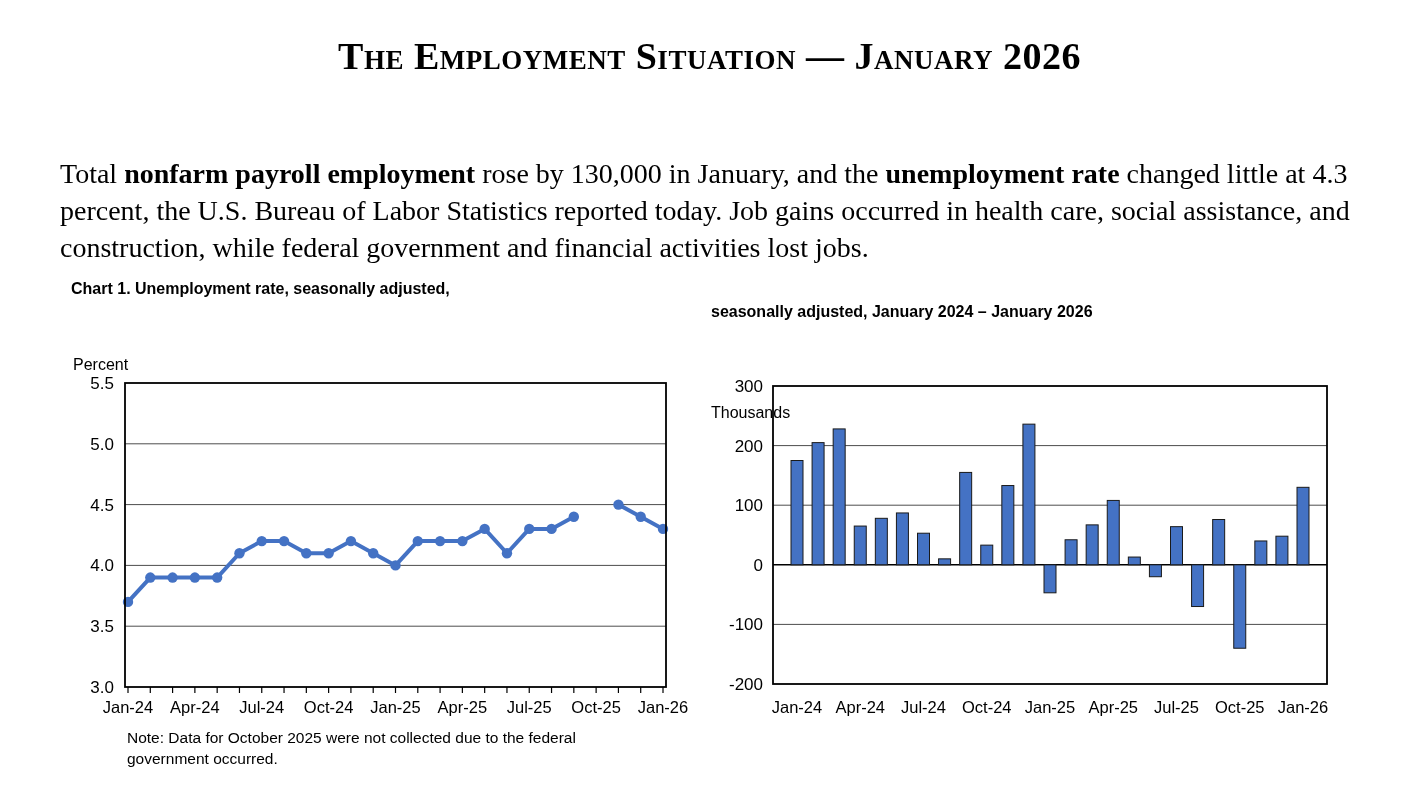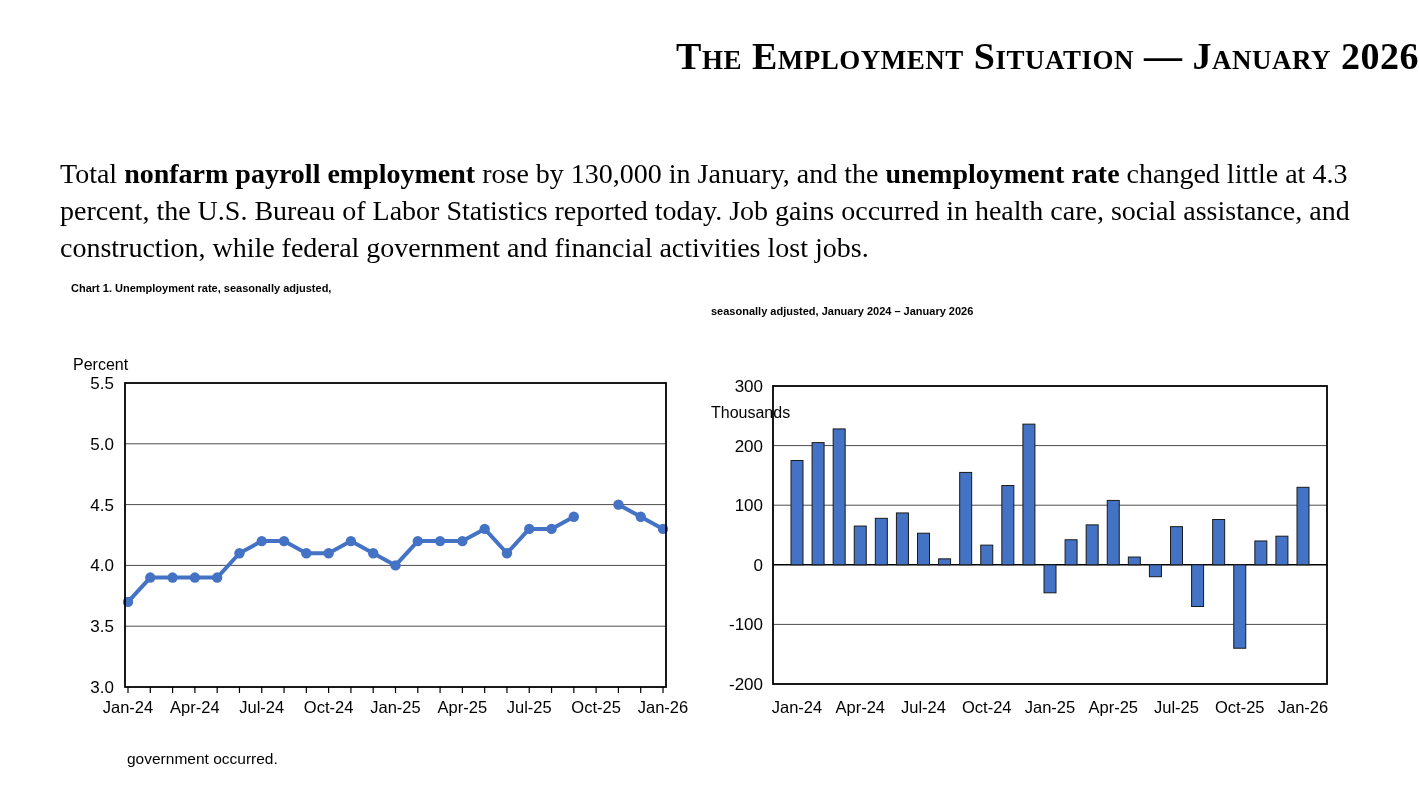--- a/index.html
+++ b/index.html
@@ -1,30 +1,30 @@
 <!DOCTYPE html>
 <html><head>
 <meta charset="utf-8">
 <style>
   html,body{margin:0;padding:0;}
   body{
     width:1419px;height:791px;background:#ffffff;position:relative;
     font-family:"Liberation Sans",sans-serif;color:#000;overflow:hidden;
   }
   .page-title{
-    position:absolute;top:9px;left:0;width:100%;text-align:right;
+    position:absolute;top:9px;left:0;width:100%;text-align:center;
     font-family:"Liberation Serif",serif;font-variant:small-caps;
     font-weight:bold;font-size:38px;letter-spacing:0.5px;
   }
   .summary{
     position:absolute;left:60px;top:127px;width:1315px;
     font-family:Liberation Serif, serif;font-size:28px;line-height:37px;
   }
   .chart-title{
-    position:absolute;top:277px;font-weight:bold;font-size:11px;line-height:23px;
+    position:absolute;top:277px;font-weight:bold;font-size:16px;line-height:23px;
   }
   .chart-title.c1{left:71px;width:600px;}
   .chart-title.c2{left:711px;width:690px;}
   .unit-label{position:absolute;top:356px;font-size:16px;text-align:center;}
   .unit-label.c1{left:73px;}
   .unit-label.c2{left:711px;margin-top:48px;}
   svg.chart{position:absolute;top:372px;}
   svg.chart.c1{left:68px;}
   svg.chart.c2{left:711px;}
   .chart-note{
@@ -106,21 +106,21 @@
     <text x="461.25" y="341" text-anchor="middle" fill="#000" font-size="16.5" font-family="&quot;Liberation Sans&quot;,sans-serif">Jul-25</text>
     <line x1="483.5416666666667" y1="315" x2="483.5416666666667" y2="321" stroke="#000" stroke-width="1.2"></line>
     <line x1="505.8333333333333" y1="315" x2="505.8333333333333" y2="321" stroke="#000" stroke-width="1.2"></line>
     <line x1="528.125" y1="315" x2="528.125" y2="321" stroke="#000" stroke-width="1.2"></line>
     <text x="528.125" y="341" text-anchor="middle" fill="#000" font-size="16.5" font-family="&quot;Liberation Sans&quot;,sans-serif">Oct-25</text>
     <line x1="550.4166666666667" y1="315" x2="550.4166666666667" y2="321" stroke="#000" stroke-width="1.2"></line>
     <line x1="572.7083333333334" y1="315" x2="572.7083333333334" y2="321" stroke="#000" stroke-width="1.2"></line>
     <line x1="595" y1="315" x2="595" y2="321" stroke="#000" stroke-width="1.2"></line>
     <text x="595" y="341" text-anchor="middle" fill="#000" font-size="16.5" font-family="&quot;Liberation Sans&quot;,sans-serif">Jan-26</text>
   </svg>
-<div class="chart-note"><br><span>government occurred.</span></div>
+<div class="chart-note"><span>Note: Data for October 2025 were not collected due to the federal</span><br><span>government occurred.</span></div>
 
 <div class="chart-title c2"><br><span>seasonally adjusted, January 2024 – January 2026</span></div>
 <div class="unit-label c2">Thousands</div>
 <svg class="chart c2" id="svg-chart2" width="705" height="356">
     <text x="52" y="318" text-anchor="end" fill="#000" font-size="17" font-family="&quot;Liberation Sans&quot;,sans-serif">-200</text>
     <line x1="62" y1="252.4" x2="616" y2="252.4" stroke="#4d4d4d" stroke-width="1"></line>
     <text x="52" y="258.4" text-anchor="end" fill="#000" font-size="17" font-family="&quot;Liberation Sans&quot;,sans-serif">-100</text>
     <line x1="62" y1="192.79999999999998" x2="616" y2="192.79999999999998" stroke="#000000" stroke-width="1.6"></line>
     <text x="52" y="198.79999999999998" text-anchor="end" fill="#000" font-size="17" font-family="&quot;Liberation Sans&quot;,sans-serif">0</text>
     <line x1="62" y1="133.2" x2="616" y2="133.2" stroke="#4d4d4d" stroke-width="1"></line>

